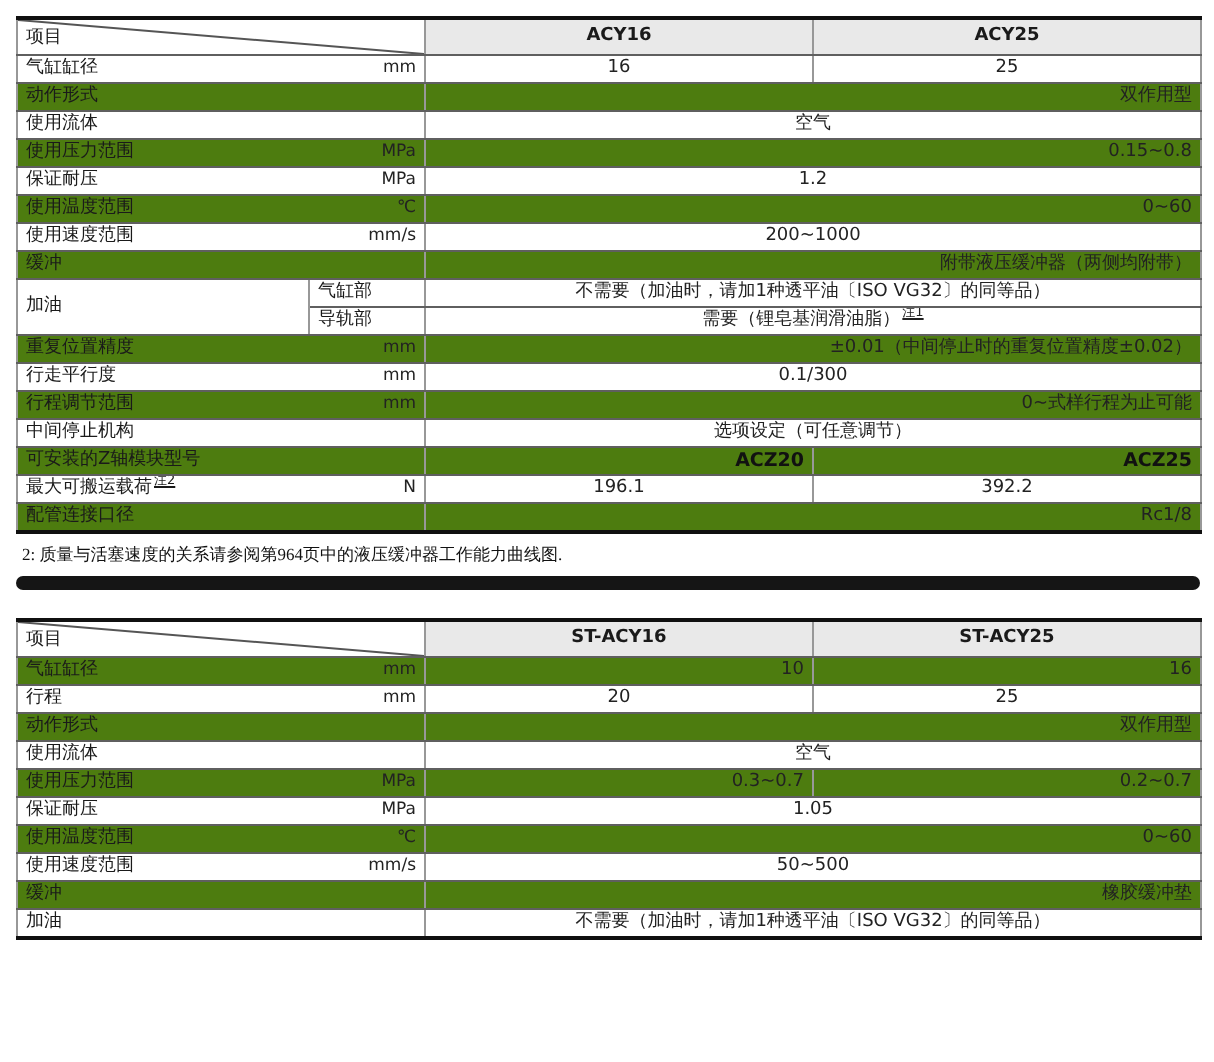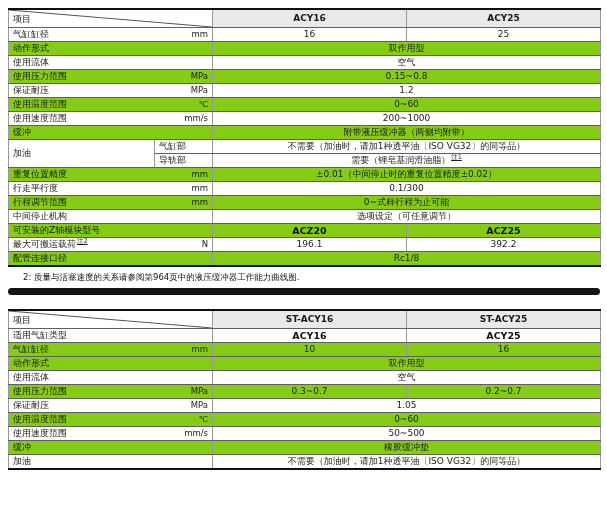--- a/index.html
+++ b/index.html
@@ -13,36 +13,36 @@
     border-collapse:collapse;table-layout:fixed;width:592px;
     border-top:2px solid #101010;border-bottom:2px solid #101010;
     border-left:1px solid #8a8a8a;border-right:1px solid #8a8a8a;padding-left:44px;
   }
   table.spec td{
     border:1px solid #989898;
     border-top:1px solid #5f5f5f;border-bottom:1px solid #5f5f5f;
     font-size:9px;line-height:11px;height:13px;padding:0 4px;
     overflow:hidden;white-space:nowrap;background:#ffffff;
   }
-  tr.shade-g td{background:#84cc16;}
+  tr.shade-g td{background:#4d7c0f;text-align:right;}
   tr.hdr td{height:17px;}
   td.model{font-weight:bold;text-align:center;font-size:9.5px;background:#e9e9e9 !important;}
   td.diag{position:relative;padding:0;background:#ffffff !important;}
   td.diag svg.dline{position:absolute;left:0;top:0;width:100%;height:100%;display:block;}
   td.diag .item-lab{position:absolute;left:4px;bottom:2px;font-size:9px;}
   td.diag .model-lab{position:absolute;right:5px;top:19px;font-size:9px;}
   td.label .lr{display:flex;justify-content:space-between;align-items:center;}
   td.label .unit{font-size:8.5px;color:#222;}
   td.sub-label{text-align:left;margin-left:44px;}
   td.group{vertical-align:middle;}
   td.val{text-align:center;color:#222;}
   td.val.b{font-weight:bold;color:#111;font-size:9.5px;}
   sup.nsup{font-size:6.5px;line-height:0;vertical-align:super;margin-left:1px;text-decoration:underline;}
   .notes{margin:5px 0 0 2px;font-size:8.5px;line-height:11px;color:#111;}
-  .notes .n2{margin-left:13px;}
+  .notes .n2{margin-left:1px;font-family:Liberation Serif, serif;}
   .sec-title{margin-top:23px;margin-left:1px;font-size:13.5px;font-weight:bold;letter-spacing:0.5px;color:#0d0d0d;}
   .bar{margin-top:5px;width:592px;height:7px;background:#151515;border-radius:4px;}
   .t2-wrap{margin-top:14px;}
 </style>
 </head>
 <body>
 
 <div class="page">
 
   <div>
@@ -229,38 +229,39 @@
             <td class="diag" colspan="2">
               <svg class="dline" viewBox="0 0 100 100" preserveAspectRatio="none">
                 <line x1="0" y1="0" x2="100" y2="100" stroke="#555" stroke-width="1" vector-effect="non-scaling-stroke"></line>
               </svg>
               <span class="item-lab">项目</span>
               <span class="model-lab">型号</span>
             </td>
             <td class="model">ST-ACY16</td>
             <td class="model">ST-ACY25</td>
           </tr>
-          <tr class="row">
-            <td class="label" colspan="2">
-              <div class="lr">
-                <span class="lbl"><span>适用气缸类型</span></span>
-              </div>
-            </td>
-            <td class="val b"><span>ACY16</span></td>
-            <td class="val b"><span>ACY25</span></td>
-          </tr>
           <tr class="row shade-g">
             <td class="label" colspan="2">
               <div class="lr">
                 <span class="lbl"><span>气缸缸径</span></span>
                 <span class="unit">mm</span>
               </div>
             </td>
             <td class="val"><span>10</span></td>
             <td class="val"><span>16</span></td>
+          </tr>
+          <tr class="row">
+            <td class="label" colspan="2">
+              <div class="lr">
+                <span class="lbl"><span>行程</span></span>
+                <span class="unit">mm</span>
+              </div>
+            </td>
+            <td class="val"><span>20</span></td>
+            <td class="val"><span>25</span></td>
           </tr>
           <tr class="row shade-g">
             <td class="label" colspan="2">
               <div class="lr">
                 <span class="lbl"><span>动作形式</span></span>
               </div>
             </td>
             <td class="val" colspan="2"><span>双作用型</span></td>
           </tr>
           <tr class="row">

